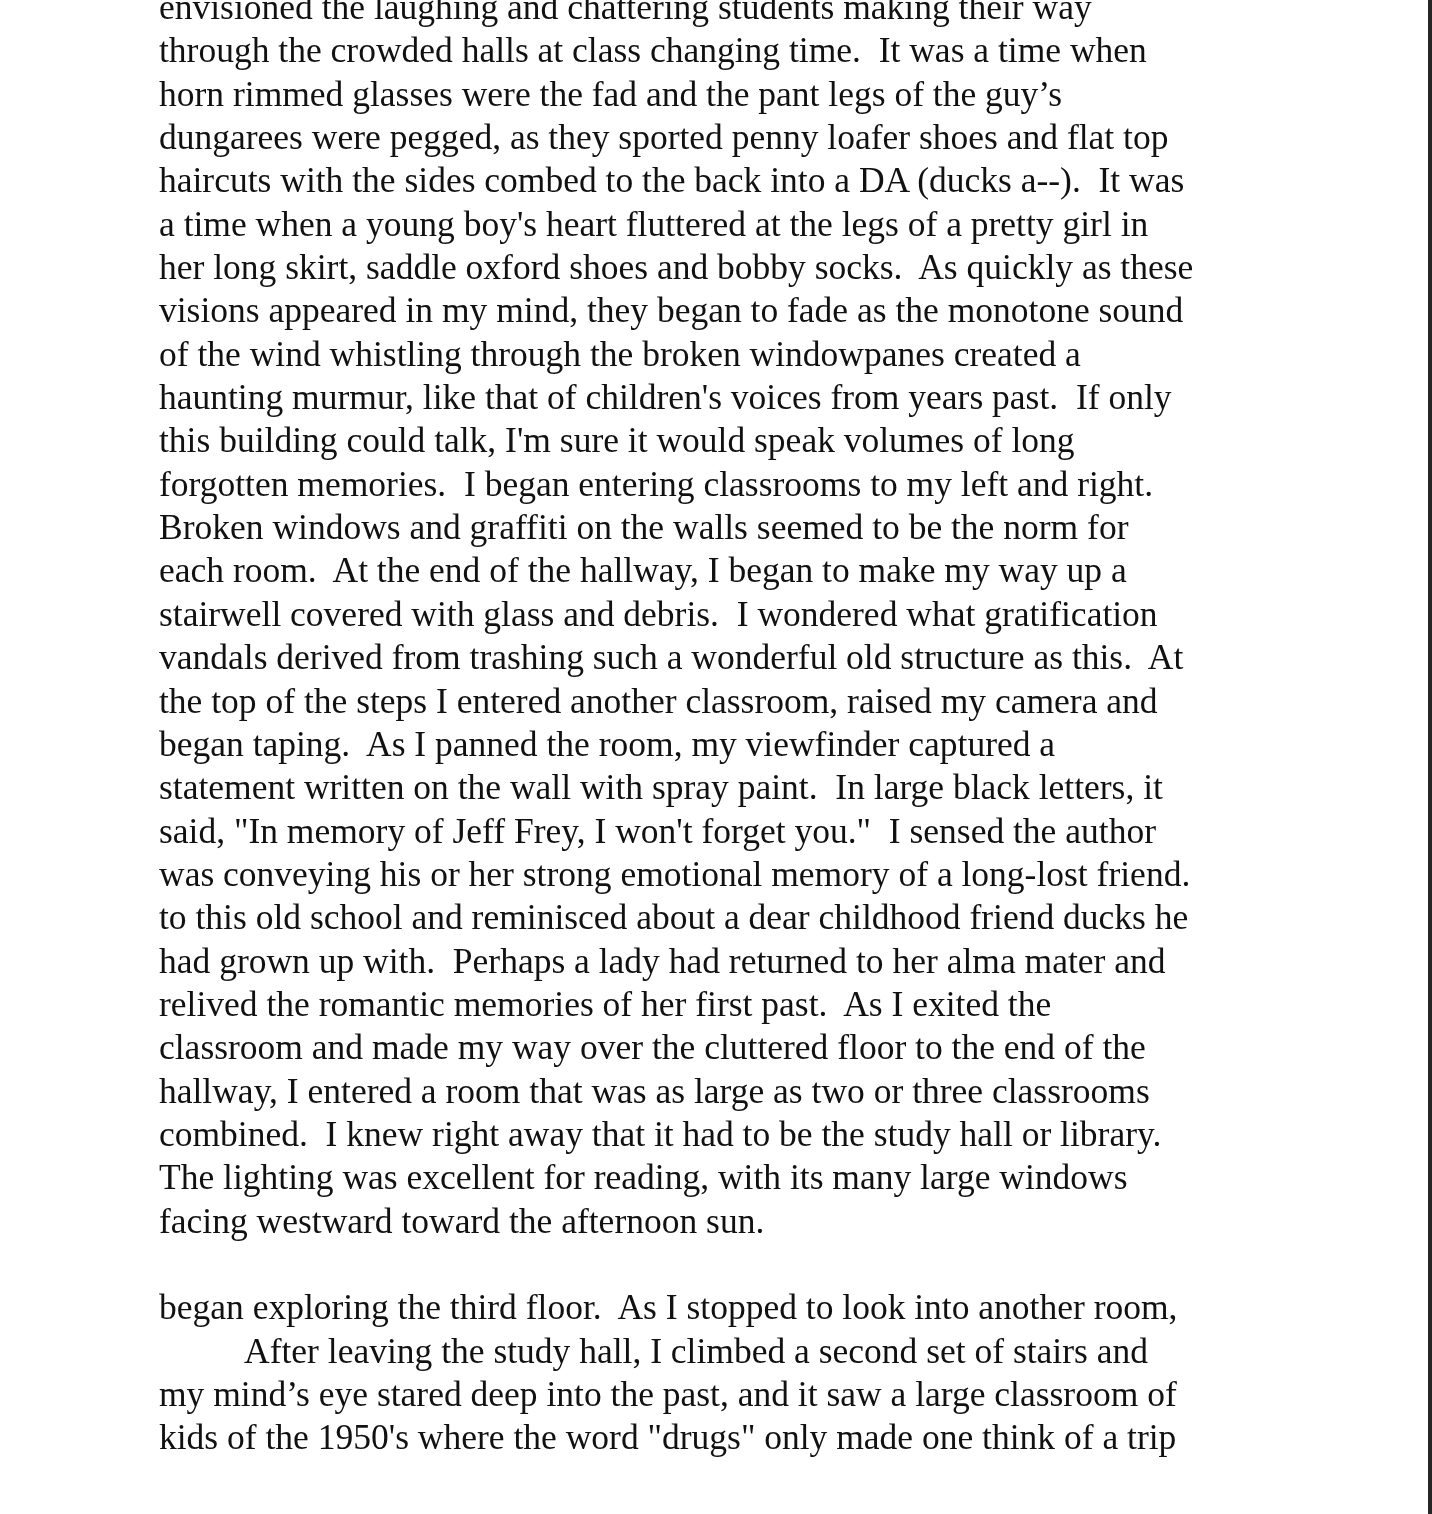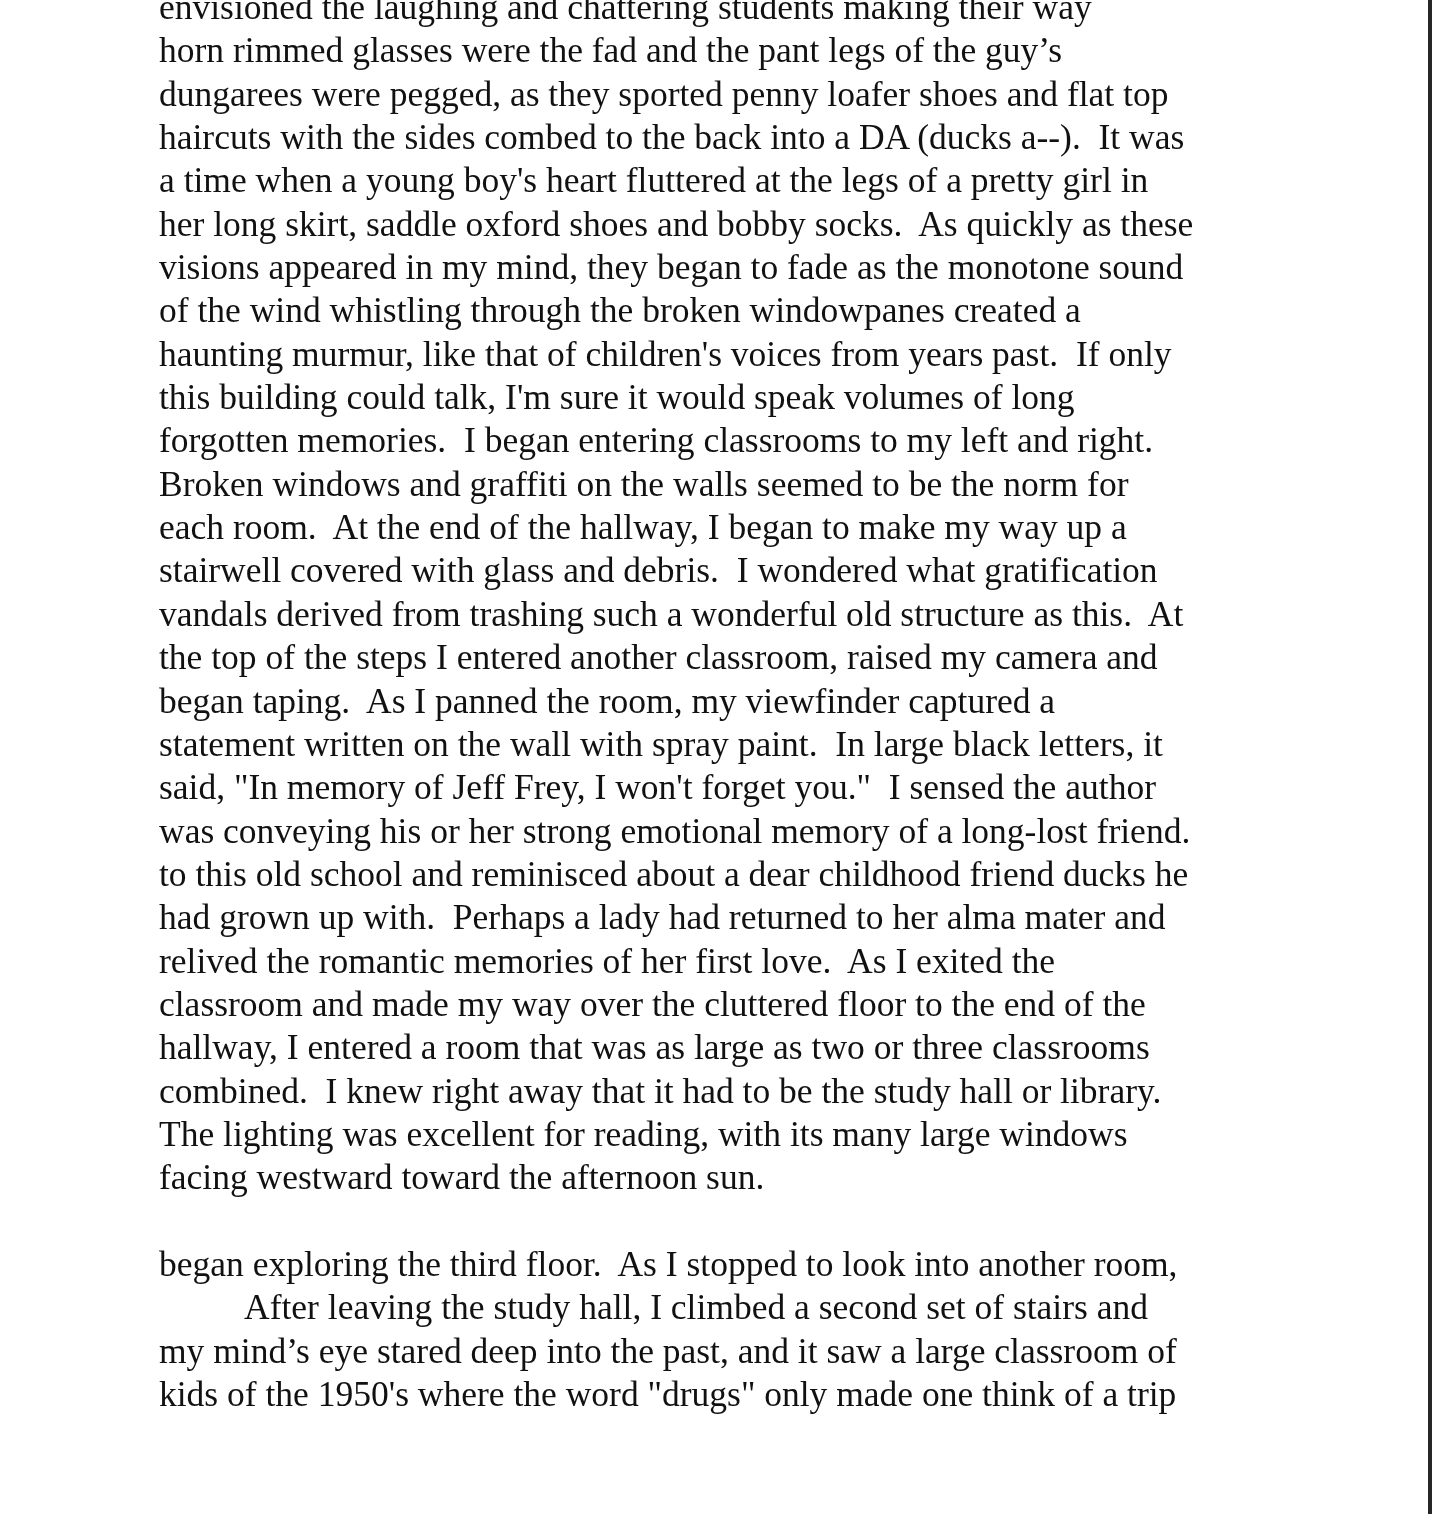--- a/index.html
+++ b/index.html
@@ -51,20 +51,21 @@
       padding-left: 85px;
     }
   </style>
 </head>
 <body>
 
 <div class="page">
   <div class="text">
     <div class="paragraph">
       <span class="line">envisioned the laughing and chattering students making their way</span>
+      <span class="line">through the crowded halls at class changing time.  It was a time when</span>
       <span class="line">horn rimmed glasses were the fad and the pant legs of the guy’s</span>
       <span class="line">dungarees were pegged, as they sported penny loafer shoes and flat top</span>
       <span class="line">haircuts with the sides combed to the back into a DA (ducks a--).  It was</span>
       <span class="line">a time when a young boy's heart fluttered at the legs of a pretty girl in</span>
       <span class="line">her long skirt, saddle oxford shoes and bobby socks.  As quickly as these</span>
       <span class="line">visions appeared in my mind, they began to fade as the monotone sound</span>
       <span class="line">of the wind whistling through the broken windowpanes created a</span>
       <span class="line">haunting murmur, like that of children's voices from years past.  If only</span>
       <span class="line">this building could talk, I'm sure it would speak volumes of long</span>
       <span class="line">forgotten memories.  I began entering classrooms to my left and right.</span>
@@ -72,21 +73,21 @@
       <span class="line">each room.  At the end of the hallway, I began to make my way up a</span>
       <span class="line">stairwell covered with glass and debris.  I wondered what gratification</span>
       <span class="line">vandals derived from trashing such a wonderful old structure as this.  At</span>
       <span class="line">the top of the steps I entered another classroom, raised my camera and</span>
       <span class="line">began taping.  As I panned the room, my viewfinder captured a</span>
       <span class="line">statement written on the wall with spray paint.  In large black letters, it</span>
       <span class="line">said, "In memory of Jeff Frey, I won't forget you."  I sensed the author</span>
       <span class="line">was conveying his or her strong emotional memory of a long-lost friend.</span>
       <span class="line">to this old school and reminisced about a dear childhood friend ducks he</span>
       <span class="line">had grown up with.  Perhaps a lady had returned to her alma mater and</span>
-      <span class="line">relived the romantic memories of her first love.  As I exited the</span>
+      <span class="line">relived the romantic memories of her first past.  As I exited the</span>
       <span class="line">classroom and made my way over the cluttered floor to the end of the</span>
       <span class="line">hallway, I entered a room that was as large as two or three classrooms</span>
       <span class="line">combined.  I knew right away that it had to be the study hall or library.</span>
       <span class="line">The lighting was excellent for reading, with its many large windows</span>
       <span class="line">facing westward toward the afternoon sun.</span>
     </div>
     <span class="para-gap"></span>
     <div class="paragraph">
       <span class="line">began exploring the third floor.  As I stopped to look into another room,</span>
       <span class="line indent">After leaving the study hall, I climbed a second set of stairs and</span>

